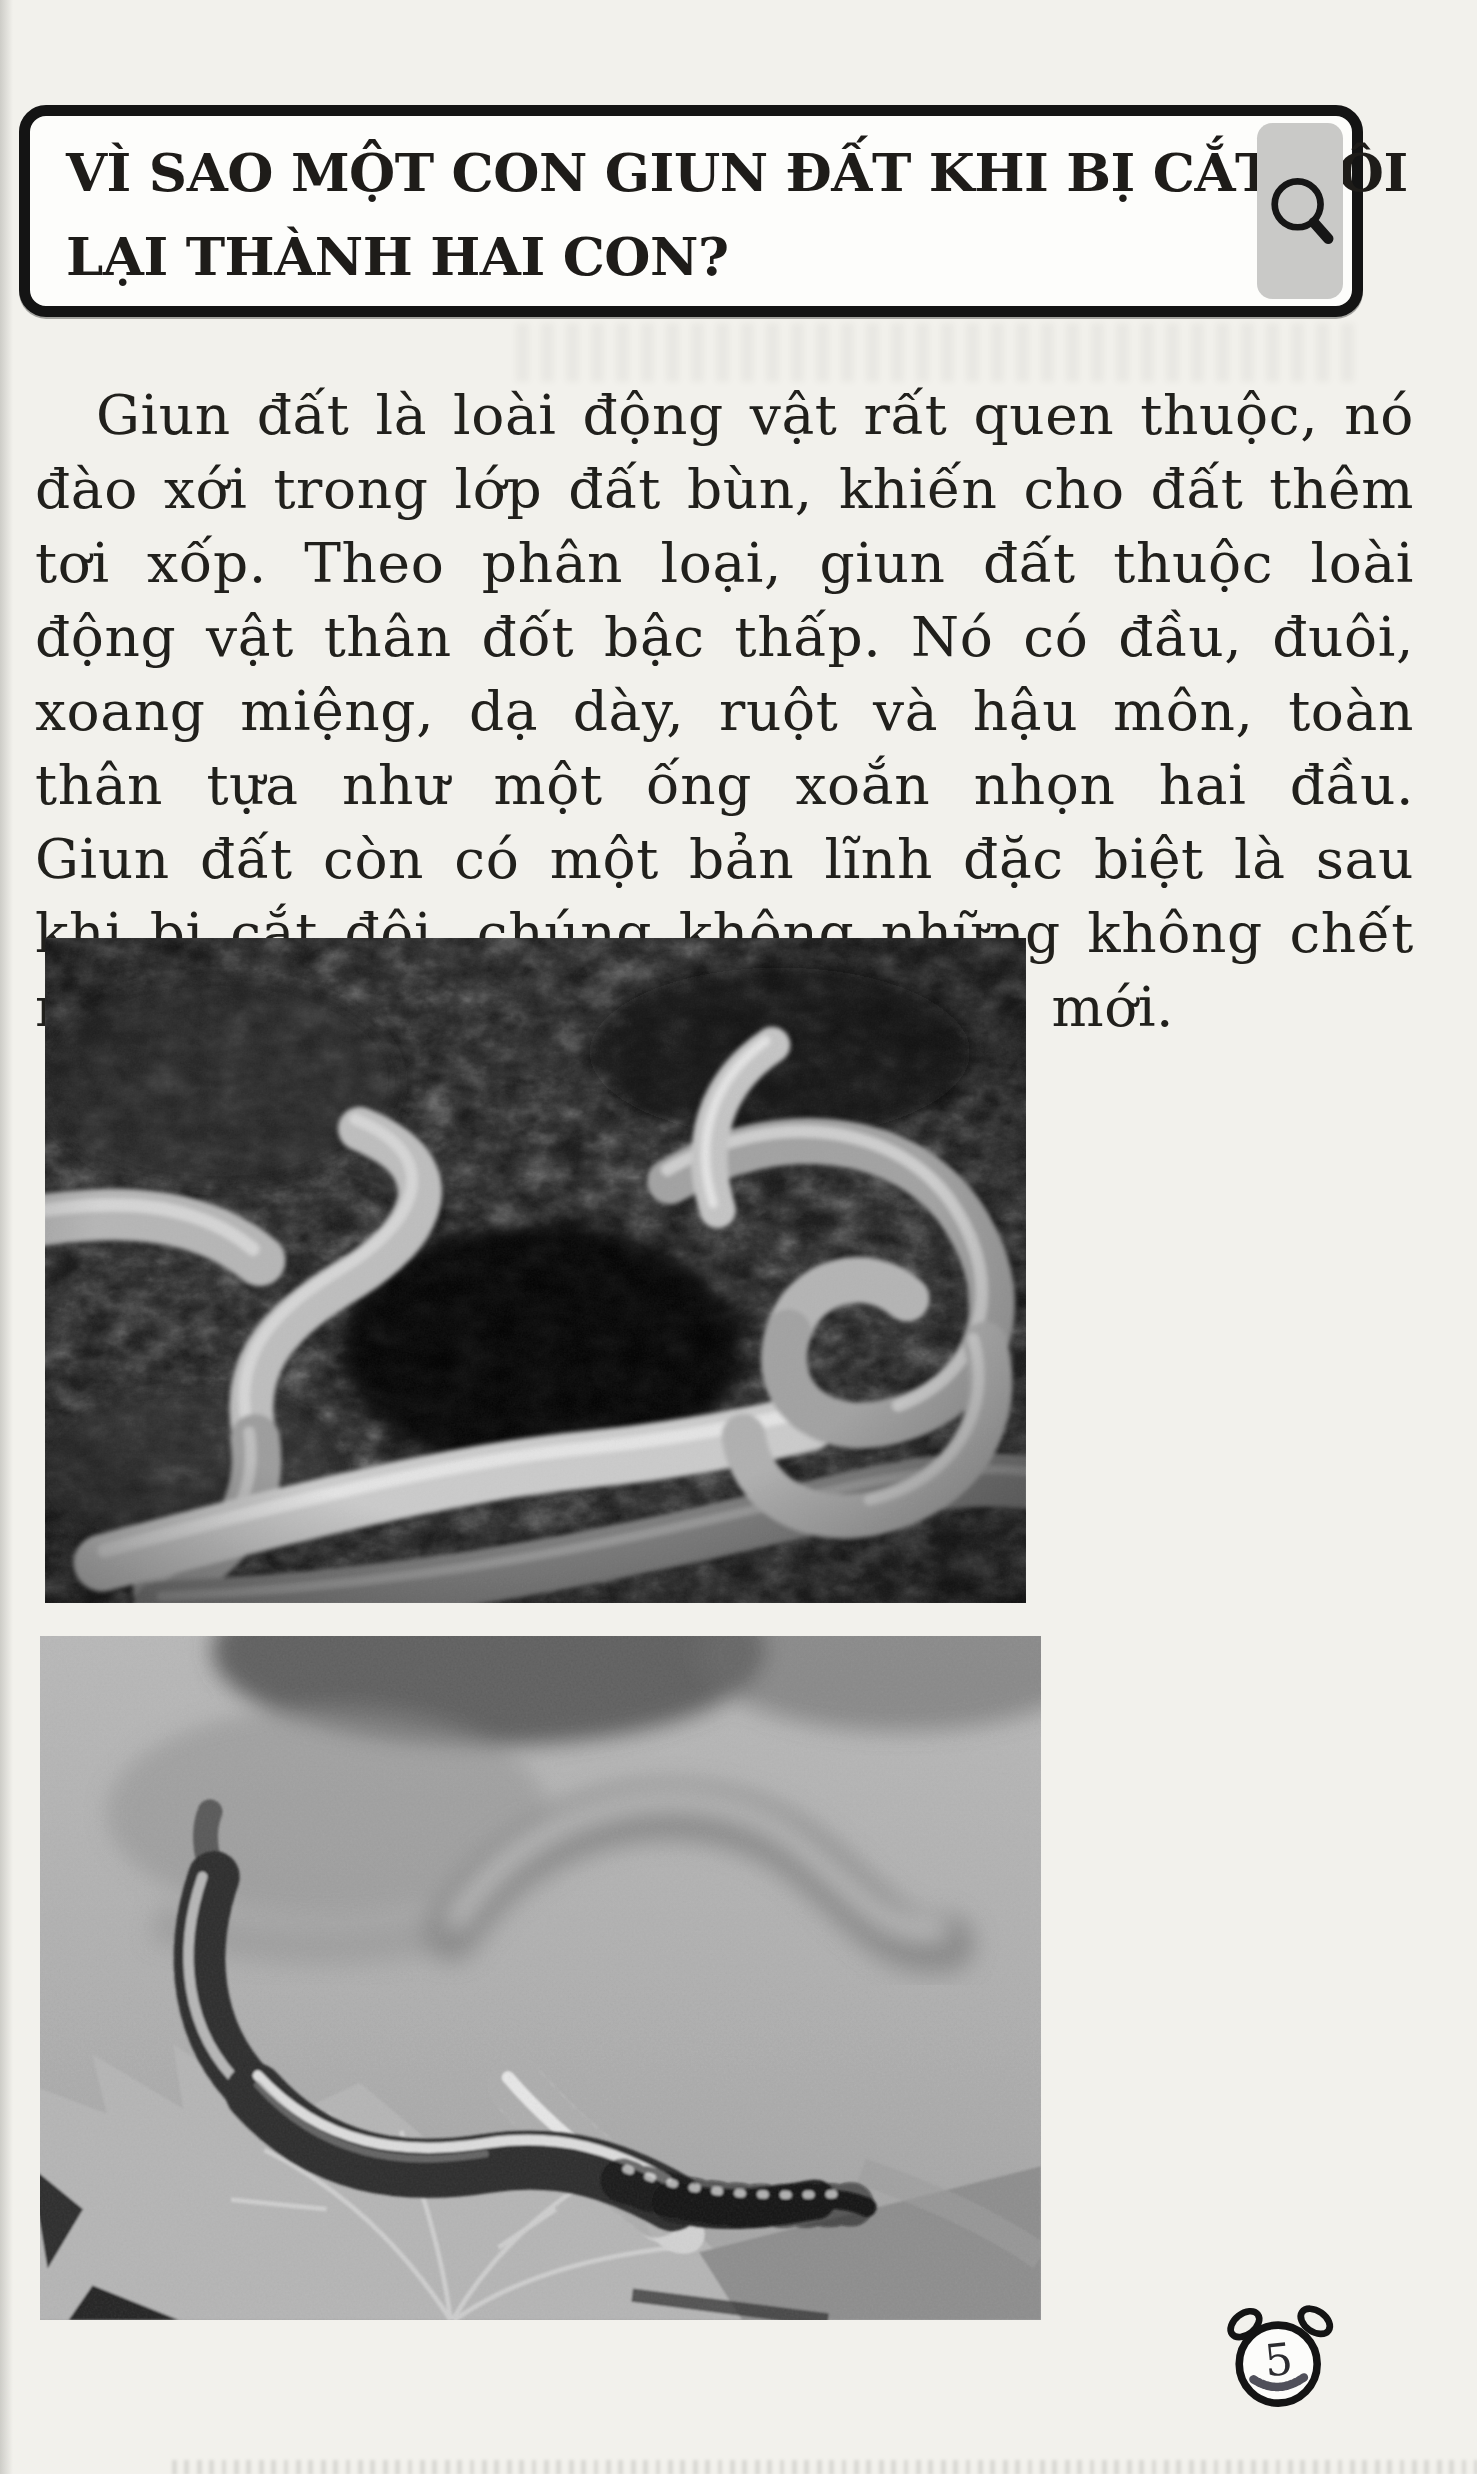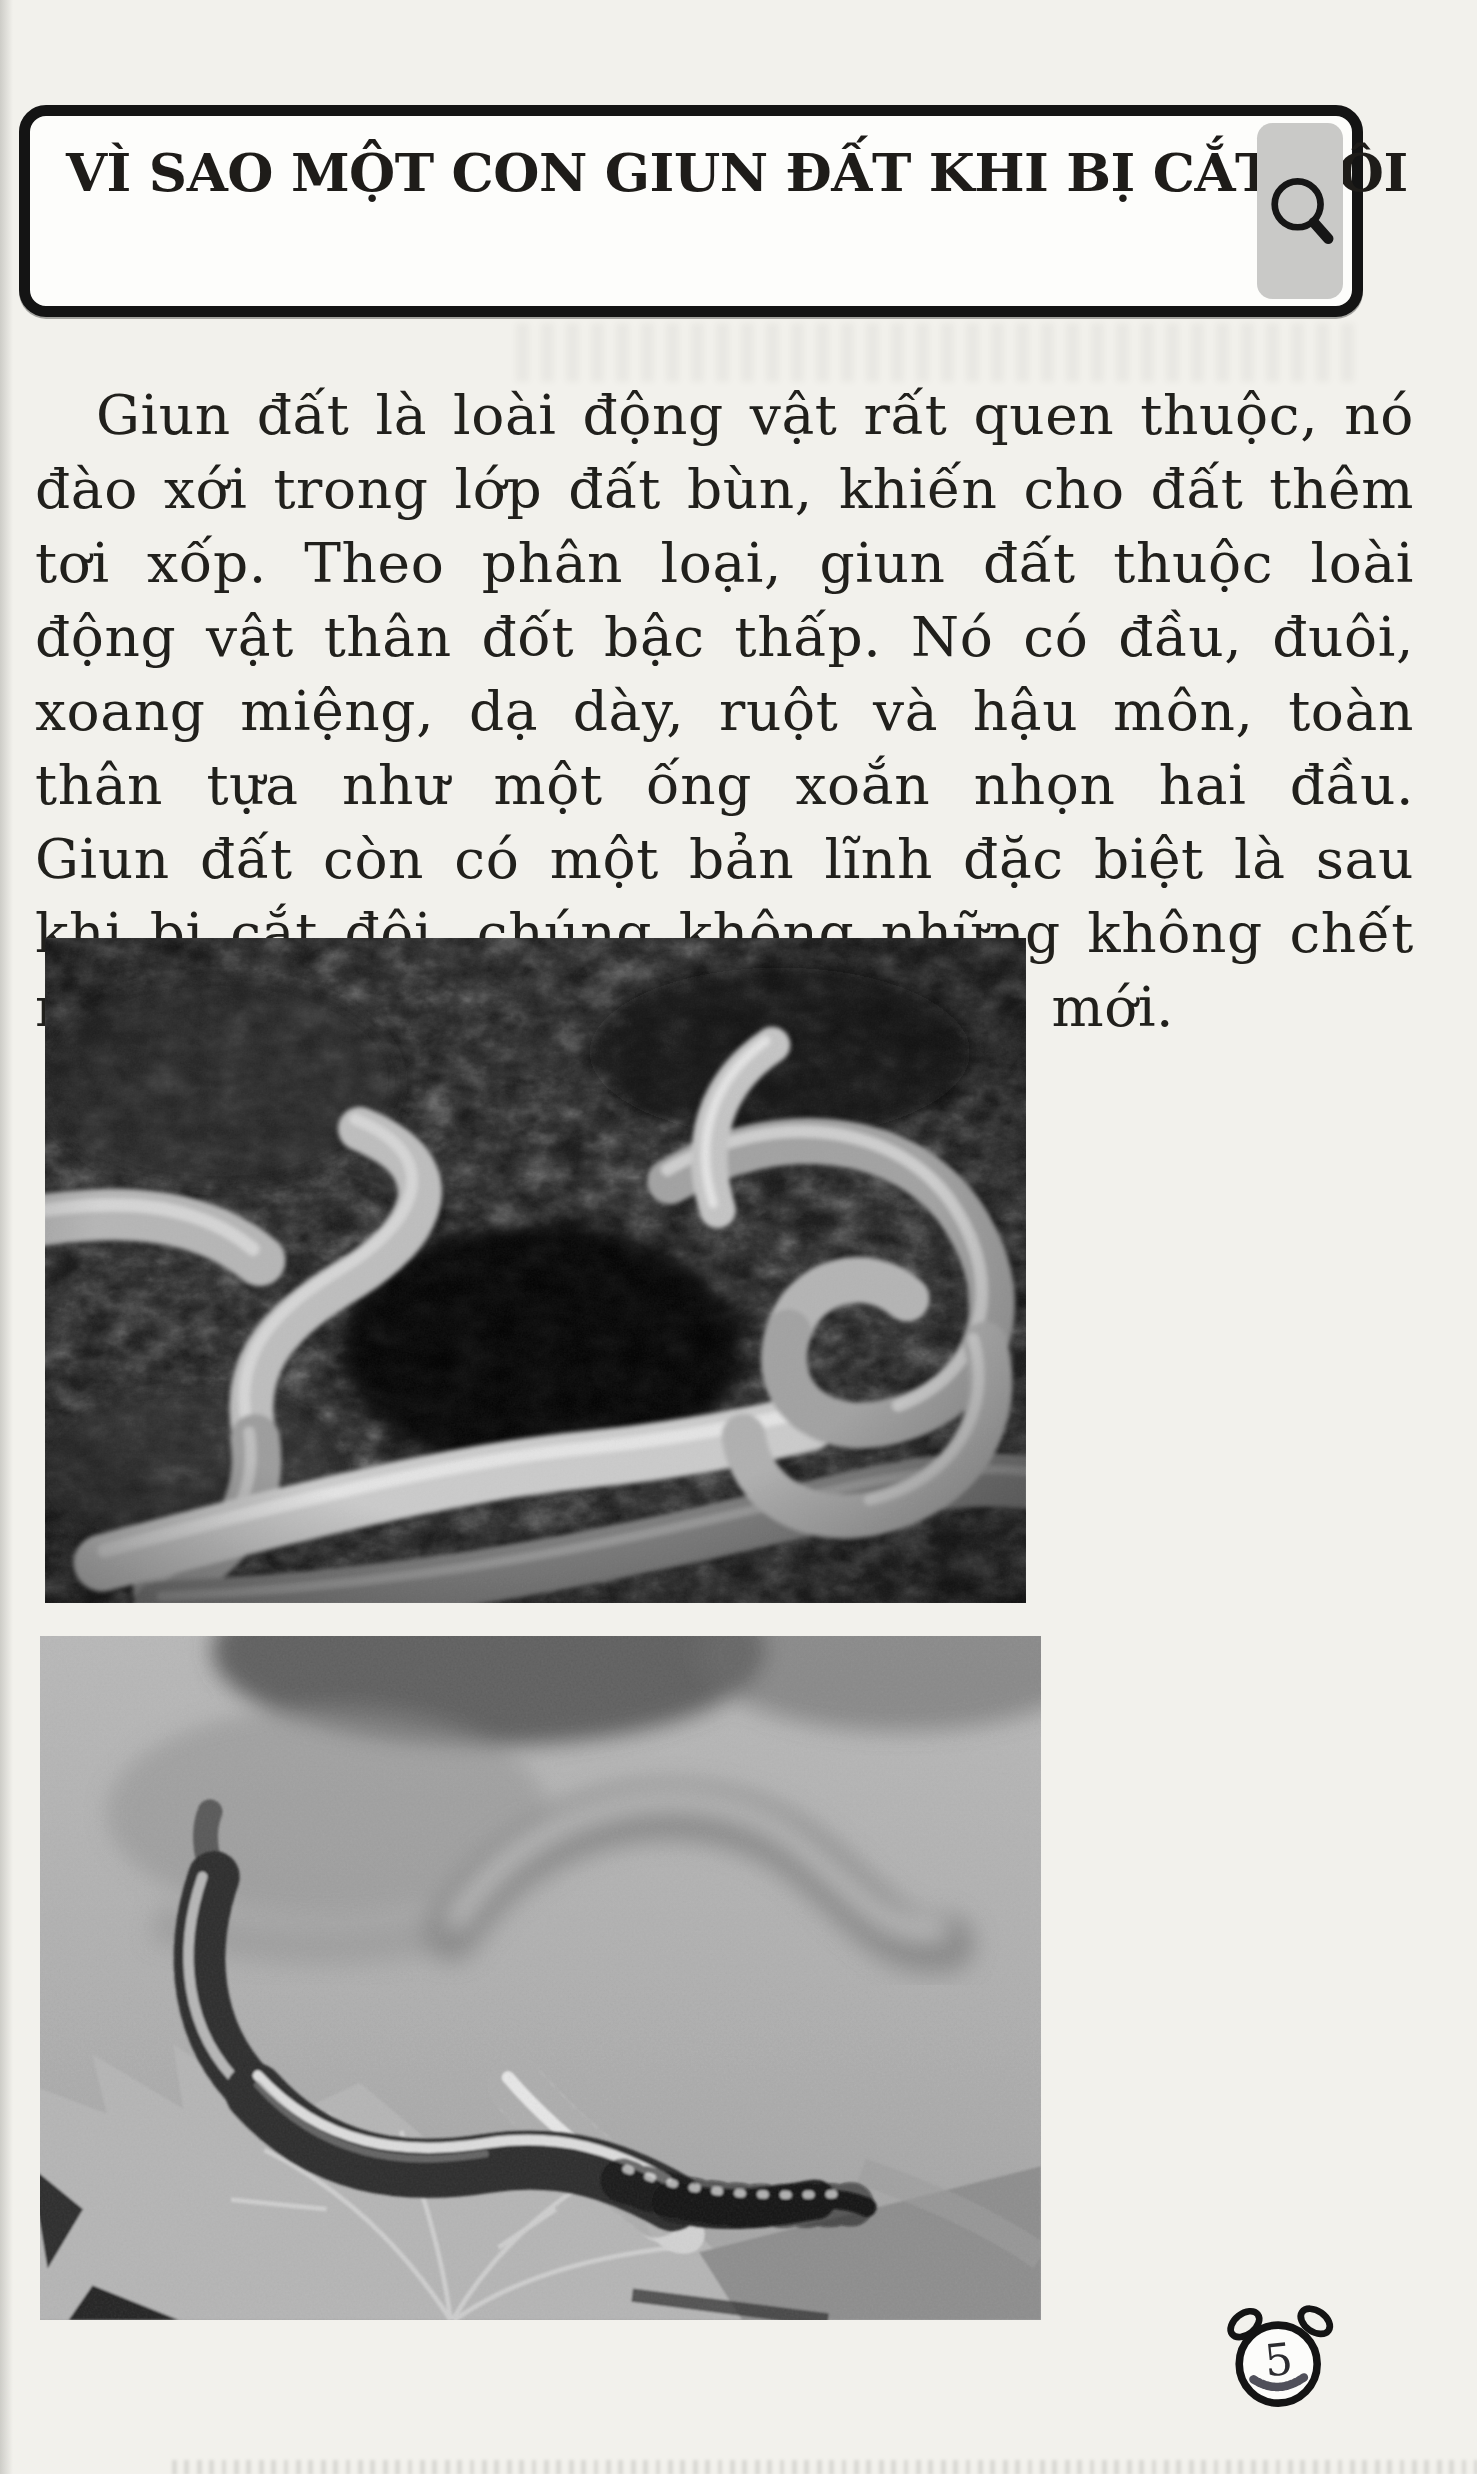--- a/index.html
+++ b/index.html
@@ -90,20 +90,21 @@
 
 <div class="page">
 
   <div class="scan-edge-left"></div>
   <div class="scan-bleed-top"></div>
   <div class="scan-bleed-bottom"></div>
 
   <div class="title-box">
     <div class="title-text">
       <div>VÌ SAO MỘT CON GIUN ĐẤT KHI BỊ CẮT ĐÔI</div>
+      <div>LẠI THÀNH HAI CON?</div>
     </div>
     <div class="search-panel">
       <svg width="67" height="86" viewBox="0 0 70 90">
         <circle cx="32" cy="38" r="24" fill="none" stroke="#161616" stroke-width="7"></circle>
         <line x1="49" y1="57" x2="64" y2="74" stroke="#161616" stroke-width="11" stroke-linecap="round"></line>
       </svg>
     </div>
   </div>
 
   <p class="body-text">Giun đất là loài động vật rất quen thuộc, nó đào xới trong lớp đất bùn, khiến cho đất thêm tơi xốp. Theo phân loại, giun đất thuộc loài động vật thân đốt bậc thấp. Nó có đầu, đuôi, xoang miệng, dạ dày, ruột và hậu môn, toàn thân tựa như một ống xoắn nhọn hai đầu. Giun đất còn có một bản lĩnh đặc biệt là sau khi bị cắt đôi, chúng không những không chết mà lại trở thành hai con giun đất mới.</p>

